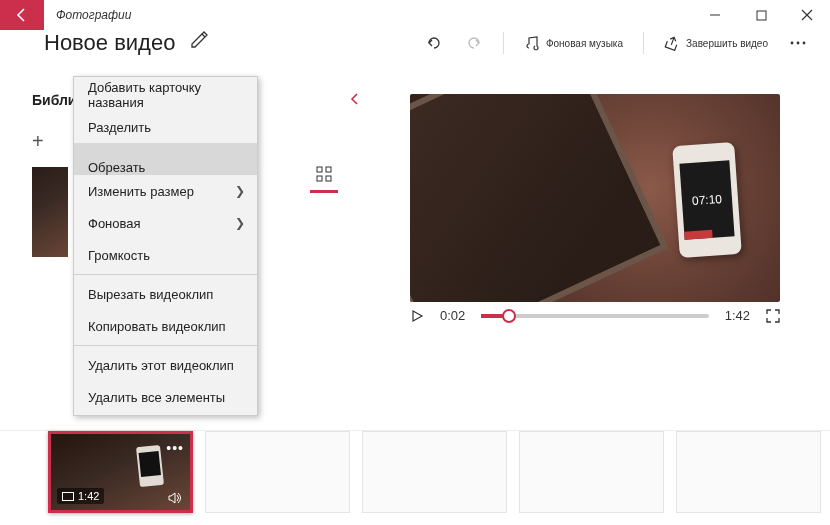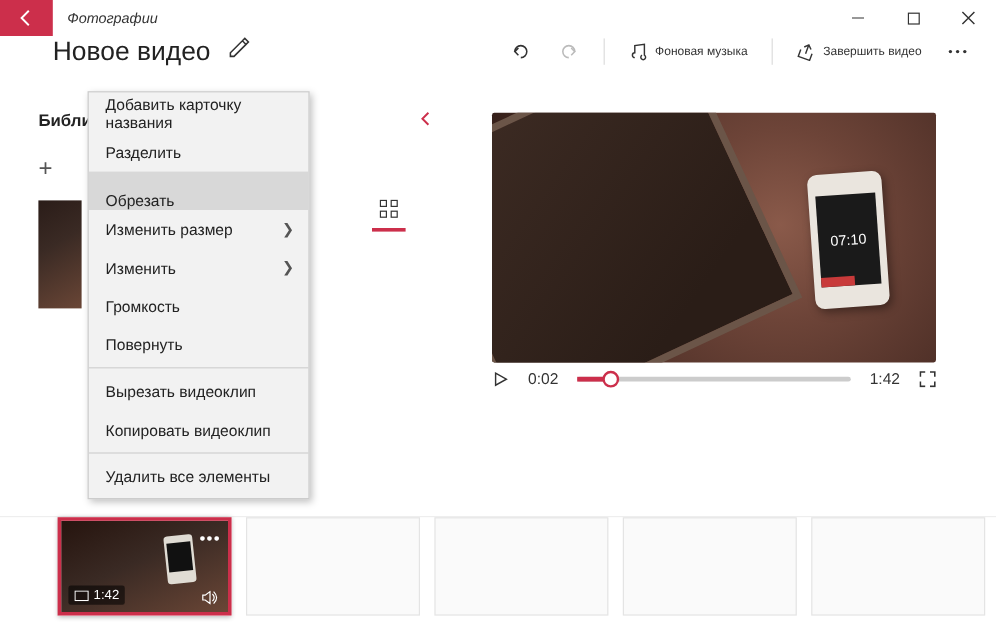--- a/index.html
+++ b/index.html
@@ -206,37 +206,37 @@
       <span>Разделить</span>
     </div>
   <div class="menu-item hover">
       <span>Обрезать</span>
     </div>
   <div class="menu-item">
       <span>Изменить размер</span>
       <span class="chev">❯</span>
     </div>
   <div class="menu-item">
-      <span>Изменить</span>
+      <span>Фоновая</span>
       <span class="chev">❯</span>
     </div>
   <div class="menu-item">
       <span>Громкость</span>
     </div>
-  <div class="menu-item">
-      <span>Повернуть</span>
-    </div>
   <div class="menu-sep"></div>
   <div class="menu-item">
       <span>Вырезать видеоклип</span>
     </div>
   <div class="menu-item">
       <span>Копировать видеоклип</span>
     </div>
   <div class="menu-sep"></div>
+  <div class="menu-item">
+      <span>Удалить этот видеоклип</span>
+    </div>
   <div class="menu-item">
       <span>Удалить все элементы</span>
     </div>
 </div>
 
 <div class="storyboard">
   <div class="clip-card">
     <div class="mini-phone"></div>
     <div class="clip-more">•••</div>
     <div class="clip-duration">

